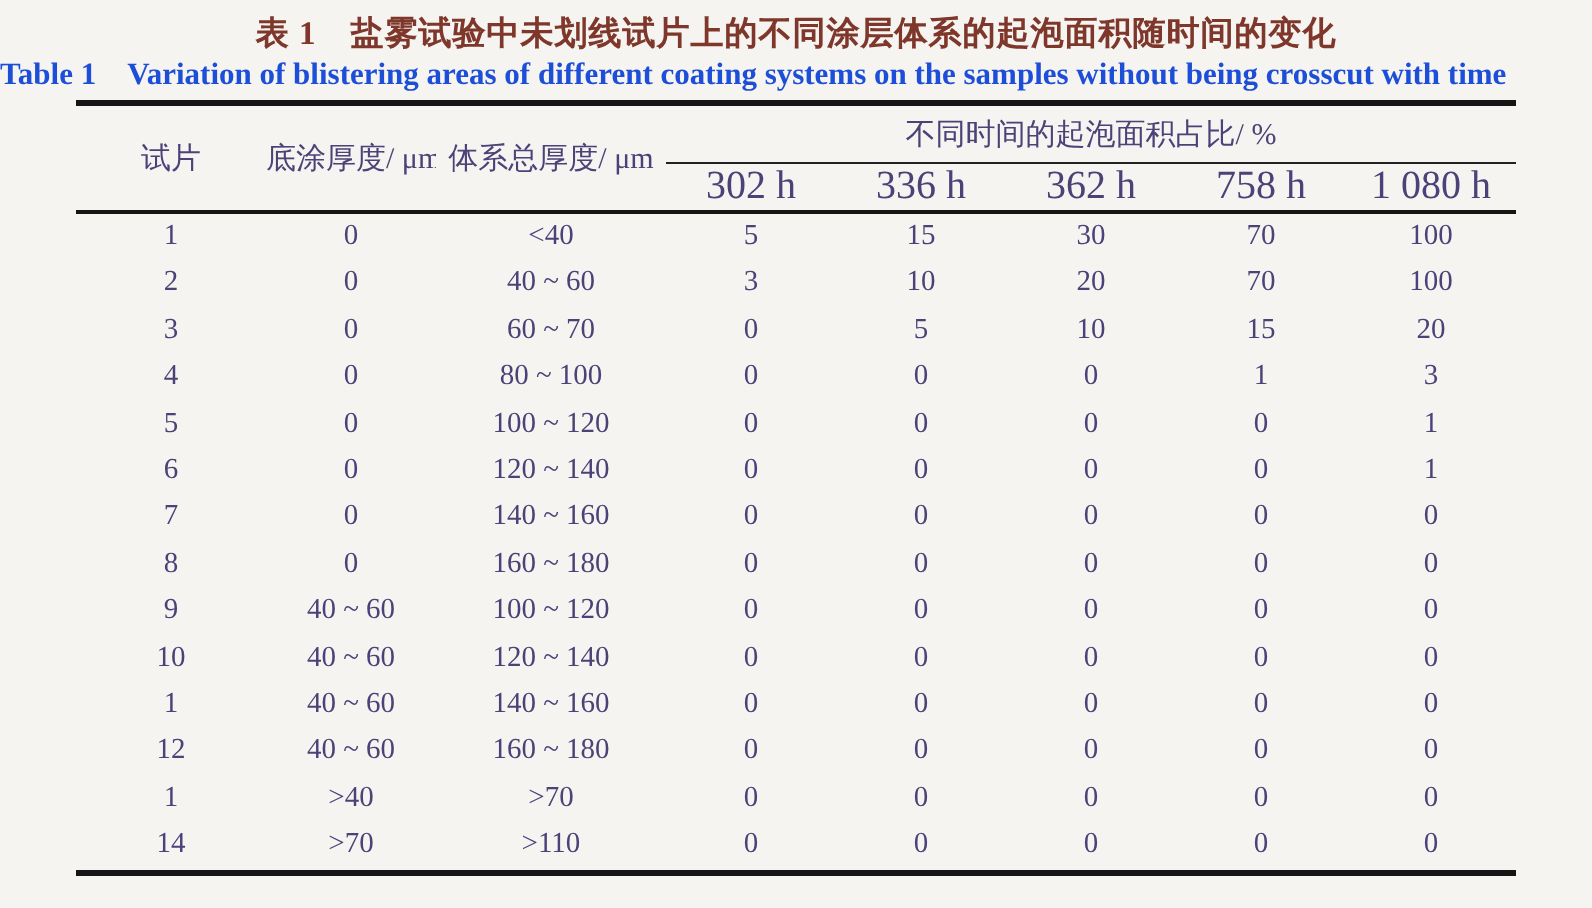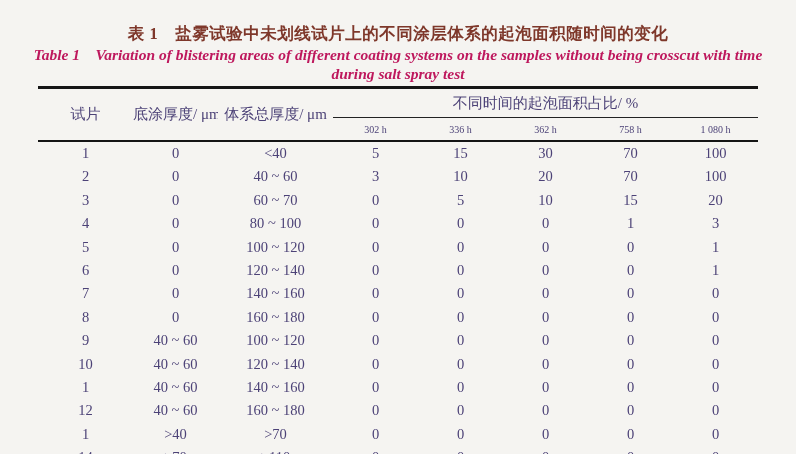--- a/index.html
+++ b/index.html
@@ -7,37 +7,35 @@
     padding: 0;
   }
   body {
     width: 796px;
     height: 454px;
     background: #f5f4f1;
     overflow: hidden;
     font-family: "Liberation Serif", serif;
   }
   .title-zh {
-    padding-top: 22px;
+    padding-top: 5px;
     text-align: center;
     font-family: "Liberation Sans", sans-serif;
     font-weight: bold;
     font-size: 16.5px;
     line-height: 23px;
     color: #7e372a;
     letter-spacing: 0.5px;
   }
   .title-en {
-    text-align: center;
     font-family: "Liberation Serif", serif;
     font-weight: bold;
     font-size: 15.5px;
     line-height: 19px;
-    color: #be185d;
-    font-style: italic;
+    color: #1d4ed8;
   }
   .table-wrap {
     margin: 3px 0 0 38px;
     width: 720px;
   }
   table.data-table {
     width: 720px;
     border-collapse: collapse;
     table-layout: fixed;
     color: #4c4277;
@@ -54,42 +52,41 @@
   }
   thead tr.head-top th {
     font-size: 15px;
     height: 28px;
   }
   thead th.span-header {
     border-bottom: 1.5px solid #222222;
     text-align: center;
   }
   thead tr.head-sub th {
-    font-size: 10px;
+    font-size: 20px;
     height: 22px;
   }
   thead {
     border-bottom: 2px solid #151515;
   }
   tbody td {
     font-size: 14.5px;
     height: 23.4px;
     line-height: 23.4px;
   }
   .zh {
     font-family: "Liberation Serif", serif;
   }
 </style>
 </head>
 <body>
 
 <div class="title-zh zh">表 1　盐雾试验中未划线试片上的不同涂层体系的起泡面积随时间的变化</div>
 <div class="title-en">
   <div>Table 1　Variation of blistering areas of different coating systems on the samples without being crosscut with time</div>
-  <div>during salt spray test</div>
 </div>
 
 <div class="table-wrap">
   <table class="data-table">
     <colgroup>
       <col style="width:95px">
       <col style="width:85px">
       <col style="width:115px">
       <col style="width:85px">
       <col style="width:85px">

